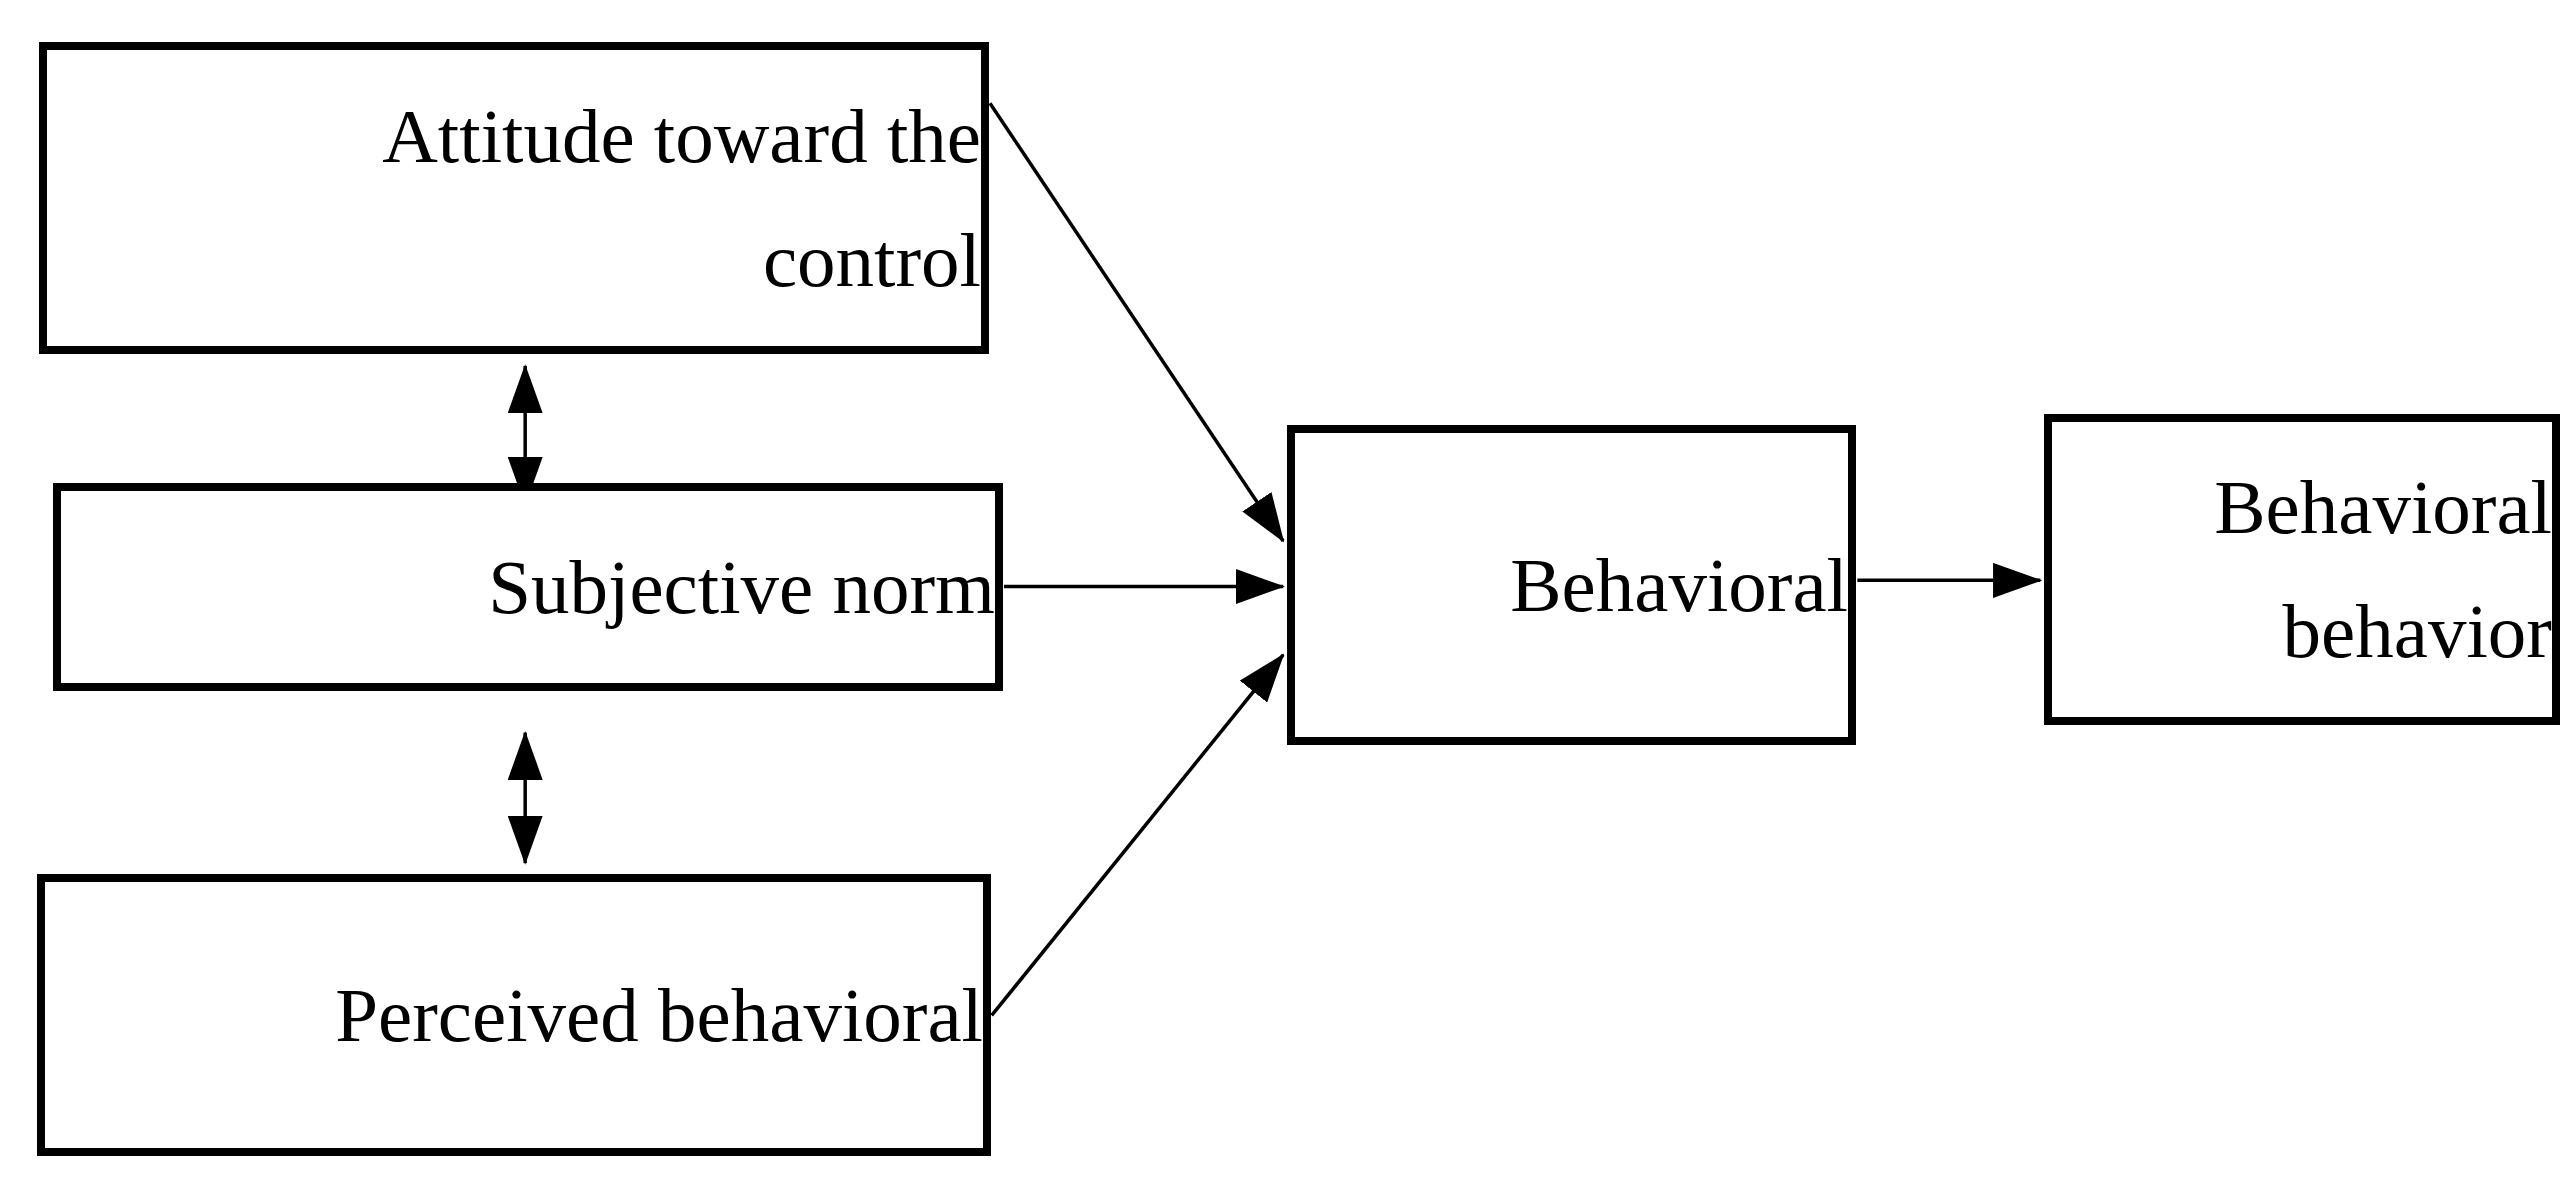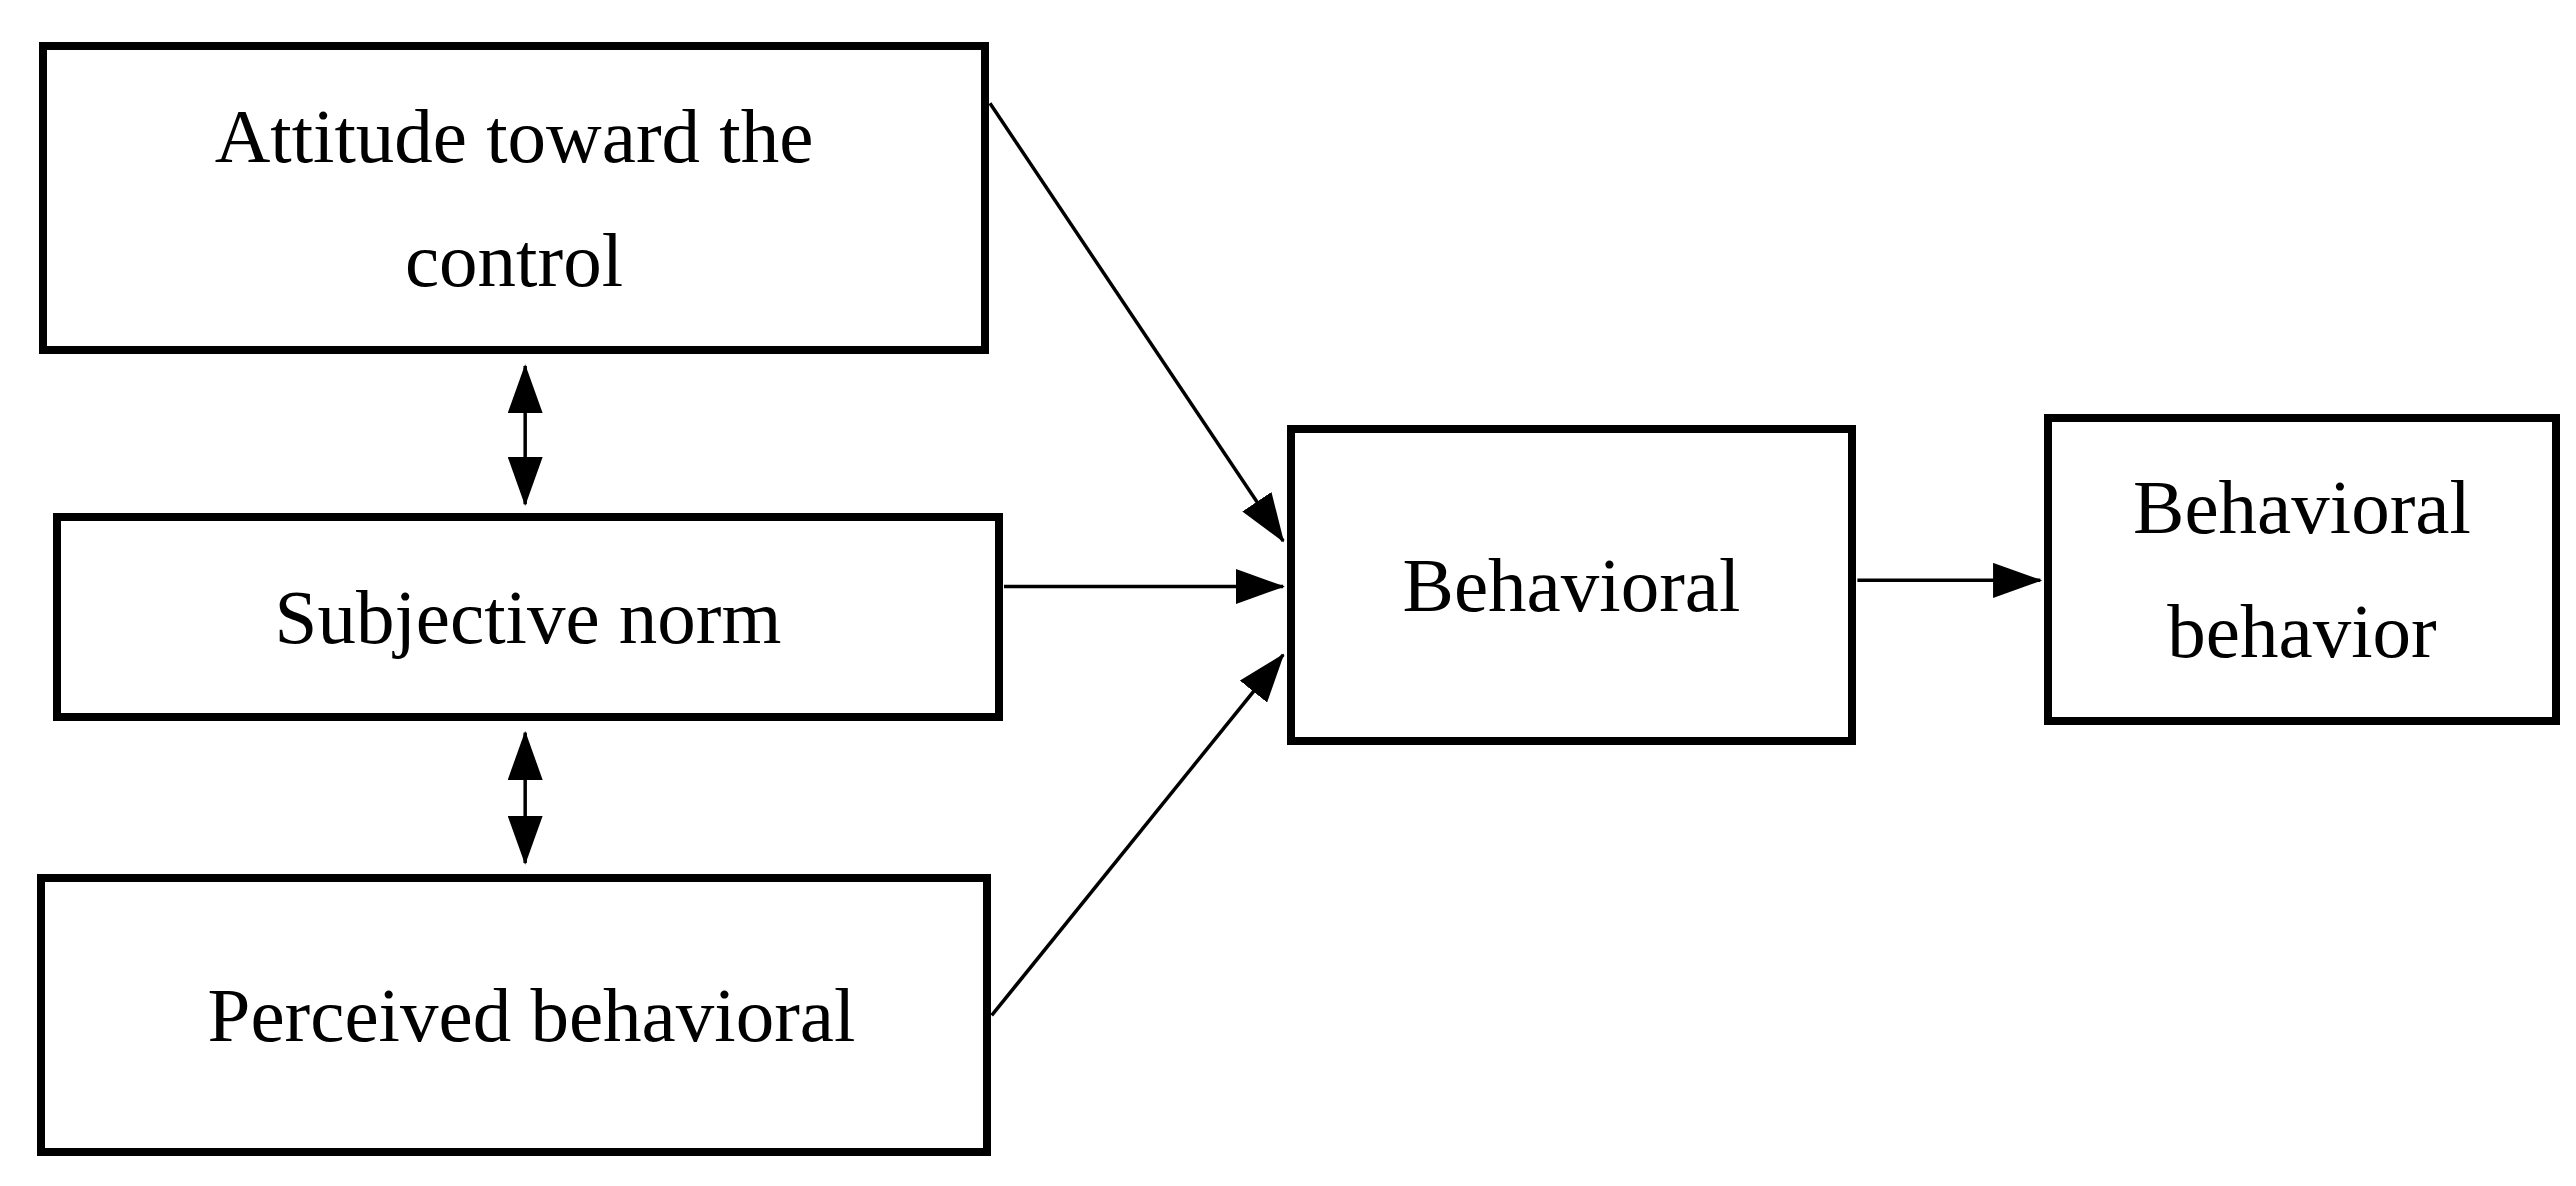--- a/index.html
+++ b/index.html
@@ -24,33 +24,33 @@
     pointer-events: none;
   }
   .node {
     position: absolute;
     box-sizing: border-box;
     background: #ffffff;
     border: 8.8px solid #000000;
     display: flex;
     flex-direction: column;
     justify-content: center;
-    align-items: center;
+    align-items: flex-end;
     gap: 47px;
     text-align: center;
     color: #000000;
     font-size: 77px;
     line-height: 1;
   }
   .node span {
     display: block;
     white-space: nowrap;
   }
   .node-attitude   { left: 39px;   top: 42px;  width: 950px; height: 312px; }
-  .node-subjective { left: 53px;   top: 513px; width: 950px; height: 208px; }
+  .node-subjective { left: 53px;   top: 483px; width: 950px; height: 208px; }
   .node-pbc        { left: 37px;   top: 874px; width: 954px; height: 282px; padding-left: 35px; }
   .node-intention  { left: 1287px; top: 425px; width: 569px;  height: 320px; }
   .node-response   { left: 2044px; top: 414px; width: 516px;  height: 311px; }
 </style>
 </head>
 <body>
 
 <div class="canvas">
 
   <svg class="arrow-layer" viewBox="0 0 2943 1356" xmlns="http://www.w3.org/2000/svg">

